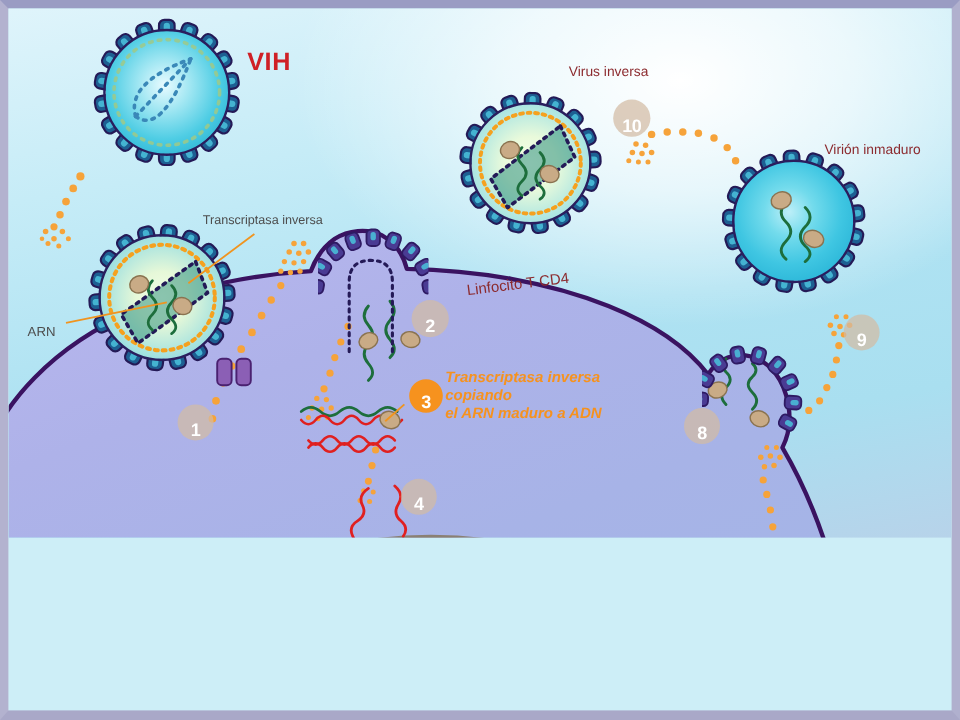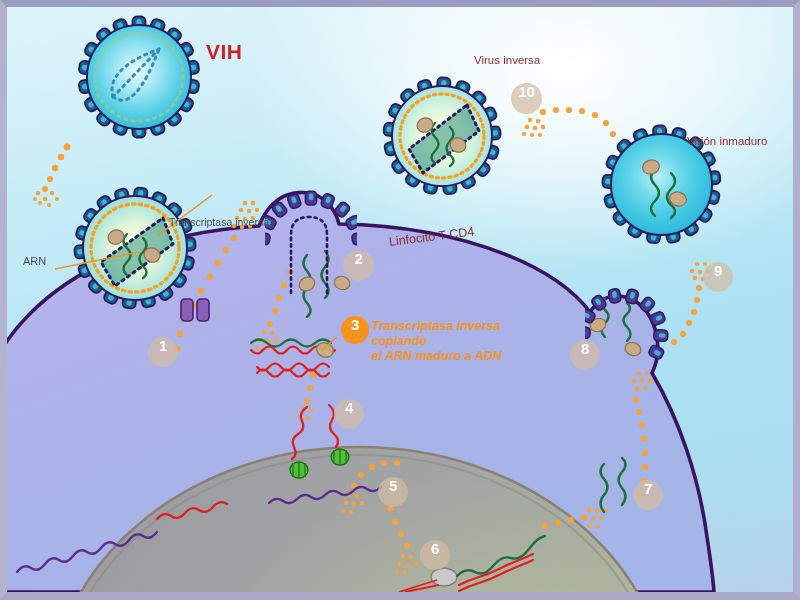--- a/index.html
+++ b/index.html
@@ -12,21 +12,21 @@
     position:absolute;left:0;top:0;width:800px;height:600px;
     box-sizing:border-box;
     border-top:7px solid #9a9cc3;
     border-left:7px solid #b3b2cf;
     border-right:7px solid #b0b0ce;
     border-bottom:8px solid #a9a8c8;
     background:#cdeef7;
     overflow:hidden;
   }
   #stage{
-    position:absolute;left:0;top:0;width:786px;height:592px;
+    position:absolute;left:0;top:0;width:786px;height:441px;
     background:
       radial-gradient(ellipse 520px 330px at 560px 60px, #ffffff 0%, rgba(255,255,255,0.65) 28%, rgba(255,255,255,0) 62%),
       linear-gradient(170deg,#dff4fb 0%,#c6ecf7 28%,#aee2f2 58%,#a9dff0 78%,#b7d3ea 100%);
     overflow:hidden;
   }
 
   
   .abs{position:absolute;}
   .nosel{user-select:none;}
 
@@ -34,21 +34,21 @@
   .virus{position:absolute;}
   .virus .env{
     position:absolute;border-radius:50%;
     border:2.5px solid #2a1e5e;
     box-sizing:border-box;
   }
 
   
   .step{
     position:absolute;border-radius:50%;
-    display:flex;align-items:flex-start;justify-content:center;
+    display:flex;align-items:flex-end;justify-content:center;
     color:#ffffff;font-weight:bold;
     font-family:"Liberation Sans", sans-serif;
     letter-spacing:-0.3px;
   }
   .step.beige{background:rgba(211,187,164,0.72);}
   .step.orange{background:#f6921e;}
 
   
   .lbl{position:absolute;color:#8c2b2f;white-space:nowrap;}
   .lbl.grey{color:#5a5a5a;}
@@ -733,32 +733,32 @@
     </svg>
 
     <svg class="abs" style="left:0;top:0;" width="786" height="585" viewBox="0 0 786 585">
       <path d="M205,188 L150,229" stroke="#f0941f" stroke-width="1.5" fill="none"></path>
       <path d="M48,262 L132,245" stroke="#f0941f" stroke-width="1.5" fill="none"></path>
       <path d="M330,330 L314,344" stroke="#f0941f" stroke-width="1.6" fill="none"></path>
     </svg>
 
     <div class="lbl-vih nosel" style="left:199px;top:33px;">VIH</div>
 
-    <div class="lbl nosel grey" style="left:162px;top:171px;font-size:10.5px;color:#4d4d4d;margin-top:38px;">Transcriptasa inversa</div>
-
-    <div class="lbl nosel grey" style="left:16px;top:248px;font-size:11px;color:#4d4d4d;">ARN</div>
+    <div class="lbl nosel grey" style="left:162px;top:171px;font-size:10.5px;color:#4d4d4d;">Transcriptasa inversa</div>
+
+    <div class="lbl nosel grey" style="left:16px;top:264px;font-size:11px;color:#4d4d4d;">ARN</div>
 
     <div class="lbl nosel" style="left:382px;top:228px;font-size:12.5px;color:#8c2b2f;
                 transform:rotate(-7deg);transform-origin:0 50%;">Linfocito T CD4</div>
 
     <div class="lbl nosel" style="left:467px;top:47px;font-size:11.5px;color:#8c2b2f;">Virus inversa</div>
 
-    <div class="lbl nosel" style="left:680px;top:128px;font-size:11.5px;color:#8c2b2f;">Virión inmaduro</div>
-
-    <div class="lbl-step3 nosel" style="left:364px;top:312px;">
+    <div class="lbl nosel" style="left:680px;top:112px;font-size:11.5px;color:#8c2b2f;">Virión inmaduro</div>
+
+    <div class="lbl-step3 nosel" style="left:364px;top:300px;">
       <span>Transcriptasa inversa copiando</span><br>
       <span>el ARN maduro a ADN</span>
     </div>
 
     <div id="steps-layer">
         <div class="step beige" style="left: 141px; top: 330px; width: 30px; height: 30px; font-size: 15px;">
           <span>1</span>
         </div>
         <div class="step beige" style="left: 336px; top: 243px; width: 31px; height: 31px; font-size: 15px;">
           <span>2</span>

